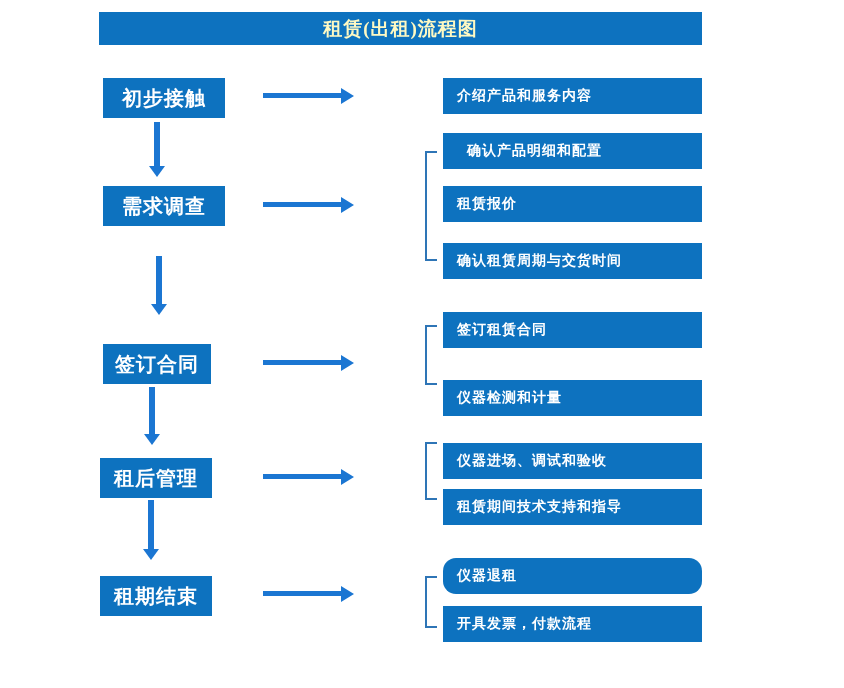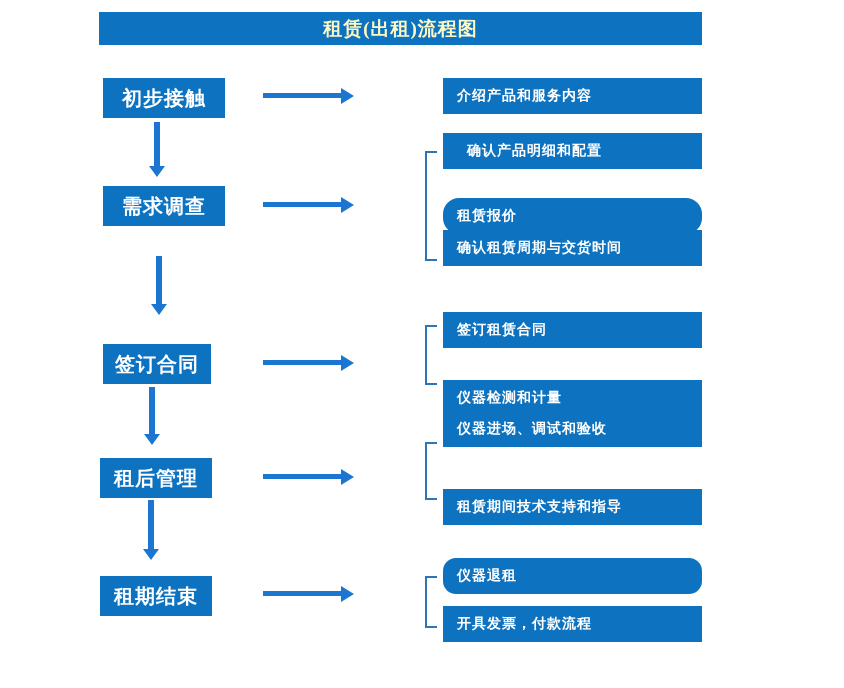--- a/index.html
+++ b/index.html
@@ -128,22 +128,22 @@
   <div class="harrow" style="top:474px;"></div>
   <div class="harrow" style="top:591px;"></div>
 
   <div class="bracket" style="top:151px; height:110px;"></div>
   <div class="bracket" style="top:325px; height:60px;"></div>
   <div class="bracket" style="top:442px; height:58px;"></div>
   <div class="bracket" style="top:576px; height:52px;"></div>
 
   <div class="box rbox" style="top:78px;">介绍产品和服务内容</div>
   <div class="box rbox" style="top:133px;padding-left:24px;">确认产品明细和配置</div>
-  <div class="box rbox" style="top:198px;border-radius:16px;">租赁报价</div>
-  <div class="box rbox" style="top:230px;">确认租赁周期与交货时间</div>
+  <div class="box rbox" style="top:186px;">租赁报价</div>
+  <div class="box rbox" style="top:243px;">确认租赁周期与交货时间</div>
   <div class="box rbox" style="top:312px;">签订租赁合同</div>
   <div class="box rbox" style="top:380px;">仪器检测和计量</div>
-  <div class="box rbox" style="top:411px;">仪器进场、调试和验收</div>
+  <div class="box rbox" style="top:443px;">仪器进场、调试和验收</div>
   <div class="box rbox" style="top:489px;">租赁期间技术支持和指导</div>
   <div class="box rbox" style="top:558px;border-radius:13px;">仪器退租</div>
   <div class="box rbox" style="top:606px;">开具发票，付款流程</div>
 
 </div>
 
 </body></html>

